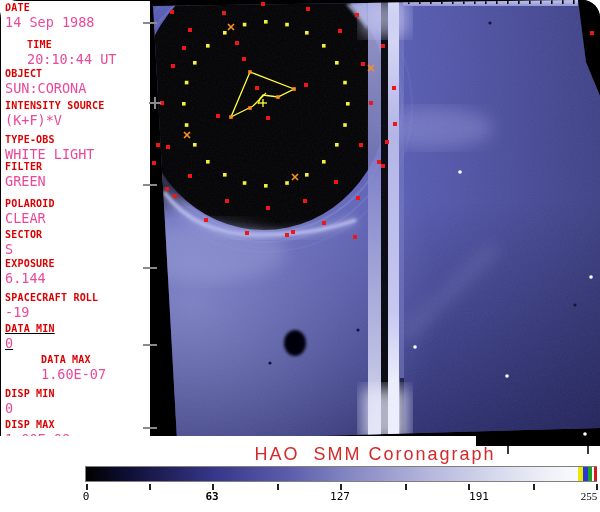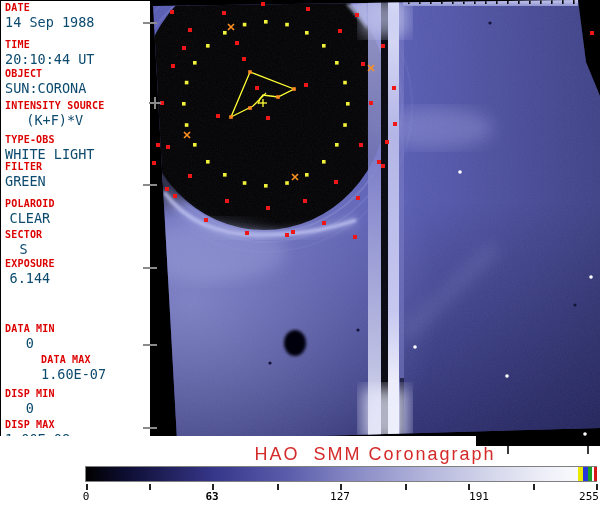--- a/index.html
+++ b/index.html
@@ -1,23 +1,23 @@
 <!DOCTYPE html>
 <html><head>
 <meta charset="utf-8">
 <style>
   html,body{margin:0;padding:0;background:#fff;}
   #app{position:relative;width:600px;height:512px;background:#ffffff;overflow:hidden;
-       font-family:"DejaVu Sans Mono","Liberation Mono",monospace;}
+       font-family:"DejaVu Sans Mono","Liberation Mono",monospace;border-radius:18px;}
   
   #sidebar{position:absolute;left:0;top:0;width:149px;height:444px;background:#ffffff;
            border:1px solid #000;border-right:none;}
   .field{position:absolute;left:4px;white-space:nowrap;}
   .f-label{font:bold 10px "DejaVu Sans Mono",monospace;letter-spacing:.2px;color:#dd0000;}
-  .f-value{font:13.5px "DejaVu Sans Mono",monospace;color:#0c4a6e;margin-top:1px;text-align:center;}
+  .f-value{font:13.5px "DejaVu Sans Mono",monospace;color:#ec4899;margin-top:1px;}
   
   #viewer{position:absolute;left:150px;top:0;width:450px;height:446px;background:#000;}
   
   .fid{position:absolute;background:#8a8a8a;}
   .fid-dark{position:absolute;background:#3a3a3a;}
   
   #footer{position:absolute;left:0;top:436px;width:476px;height:66px;background:#fff;}
   #title{position:absolute;left:150px;top:8px;width:450px;text-align:center;
          font-family:"Liberation Sans","DejaVu Sans",sans-serif;font-size:18px;
          letter-spacing:2px;color:#d42a2a;white-space:pre;}
@@ -32,21 +32,21 @@
 </head>
 <body>
 
 <div id="app">
 
   <aside id="sidebar">
       <div class="field" style="top: 1px;">
         <div class="f-label">DATE</div>
         <div class="f-value">14 Sep 1988</div>
       </div>
-      <div class="field" style="top: 38px;">
+      <div class="field" style="top: 38px; margin-left: 22px;">
         <div class="f-label">TIME</div>
         <div class="f-value">20:10:44 UT</div>
       </div>
       <div class="field" style="top: 67px;">
         <div class="f-label">OBJECT</div>
         <div class="f-value">SUN:CORONA</div>
       </div>
       <div class="field" style="top: 99px;">
         <div class="f-label">INTENSITY SOURCE</div>
         <div class="f-value">(K+F)*V</div>
@@ -64,21 +64,25 @@
         <div class="f-value">CLEAR</div>
       </div>
       <div class="field" style="top: 228px;">
         <div class="f-label">SECTOR</div>
         <div class="f-value">S</div>
       </div>
       <div class="field" style="top: 257px;">
         <div class="f-label">EXPOSURE</div>
         <div class="f-value">6.144</div>
       </div>
-      <div class="field" style="top: 322px;">
+      <div class="field" style="top: 291px;">
+        <div class="f-label">SPACECRAFT ROLL</div>
+        <div class="f-value">-19</div>
+      </div>
+      <div class="field" style="top: 322px; text-decoration: underline;">
         <div class="f-label">DATA MIN</div>
         <div class="f-value">0</div>
       </div>
       <div class="field" style="top: 353px; margin-left: 36px;">
         <div class="f-label">DATA MAX</div>
         <div class="f-value">1.60E-07</div>
       </div>
       <div class="field" style="top: 387px;">
         <div class="f-label">DISP MIN</div>
         <div class="f-value">0</div>
@@ -331,20 +335,20 @@
     <div id="cbar-ticks">
         <div class="cb-tick" style="left: 86px;"></div>
         <div class="cb-label" style="left: 86px;">0</div>
         <div class="cb-tick" style="left: 212px;"></div>
         <div class="cb-label" style="left: 212px; font-weight: bold;">63</div>
         <div class="cb-tick" style="left: 340px;"></div>
         <div class="cb-label" style="left: 340px; text-align: right;">127</div>
         <div class="cb-tick" style="left: 468px;"></div>
         <div class="cb-label" style="left: 468px; margin-left: 11px;">191</div>
         <div class="cb-tick" style="left: 596px;"></div>
-        <div class="cb-label" style="left: 589px;">255</div>
+        <div class="cb-label" style="left: 589px; font-family: Liberation Serif, serif;">255</div>
         <div class="cb-tick" style="left: 149px;"></div>
         <div class="cb-tick" style="left: 277px;"></div>
         <div class="cb-tick" style="left: 405px;"></div>
         <div class="cb-tick" style="left: 533px;"></div>
       </div>
   </div>
 </div>
 
 </body></html>

